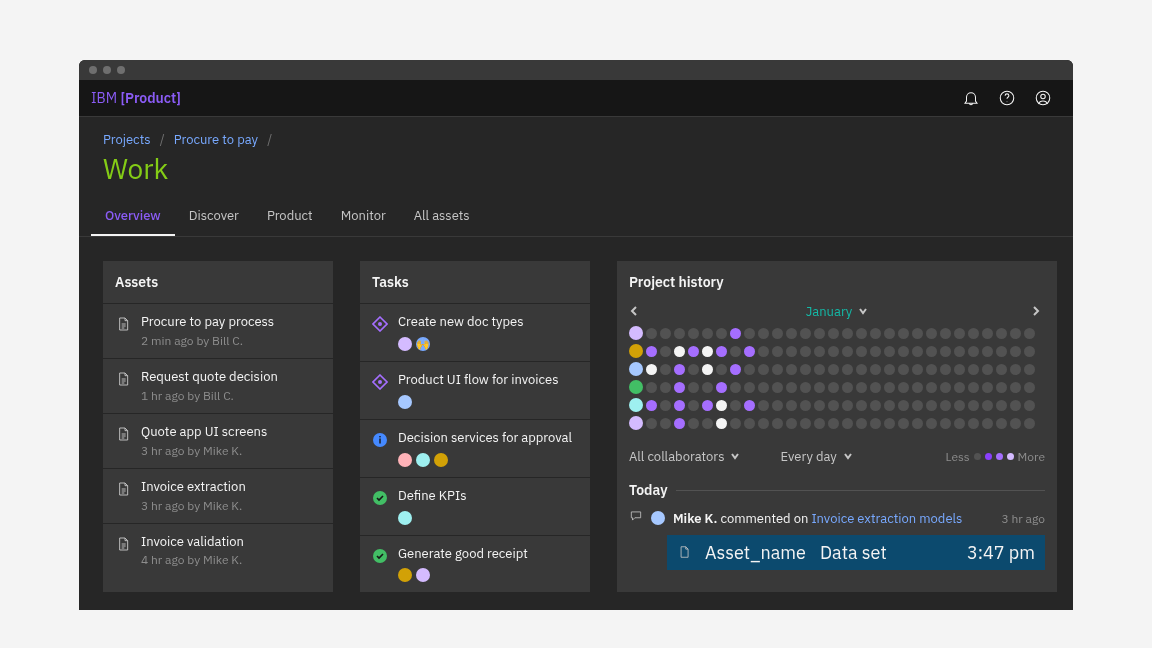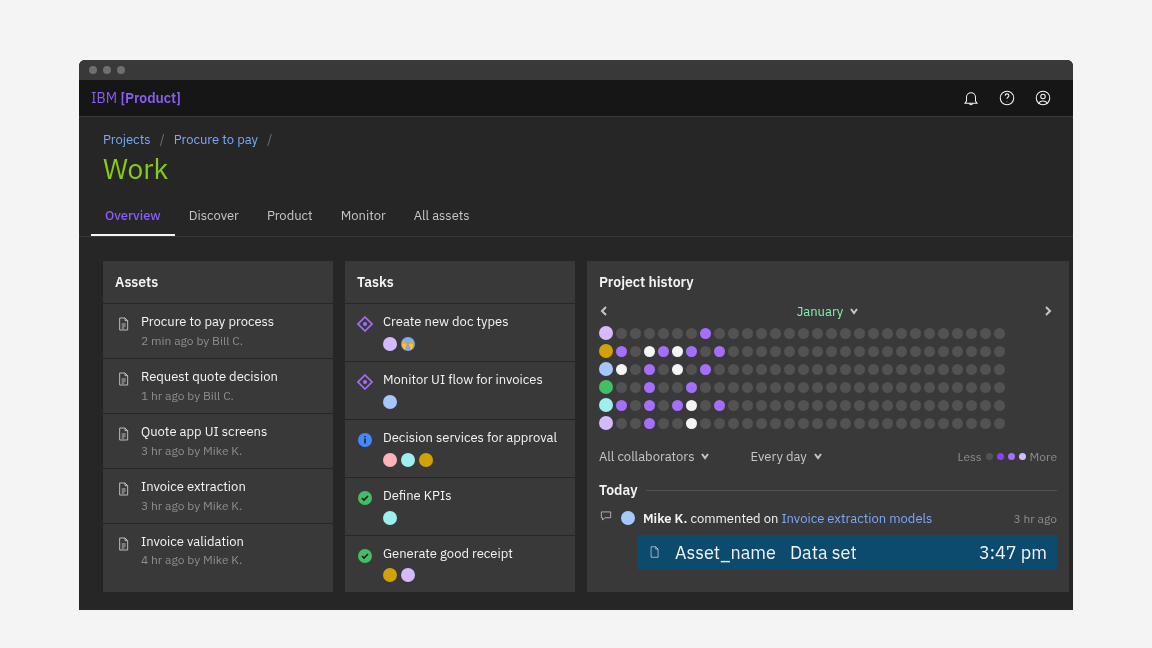--- a/index.html
+++ b/index.html
@@ -68,22 +68,22 @@
     color: #c6c6c6;
     cursor: pointer;
   }
   .tab.active {
     color: #8b5cf6;
     border-bottom: 2px solid #f4f4f4;
     font-weight: 500;
   }
   .panels {
     display: flex;
-    gap: 12px;
-    padding: 24px 4px 0 24px;
+    gap: 27px;
+    padding: 24px 16px 0 24px;
   }
   .panel {
     background: #393939;
     border-radius: 0;
   }
   .panel.assets { width: 230px; flex-shrink:0;}
   .panel.tasks  { width: 230px; flex-shrink:0;}
   .panel.history{ flex: 1; min-width: 0;}
   .panel-head {
     padding: 12px 12px;
@@ -117,21 +117,21 @@
   .avatar.a5{background:#d2a106;}
 
   .task-icon svg{width:16px;height:16px;}
   .dot-purple{ fill:#a56eff; }
   .dot-blue{ fill:#4589ff; }
   .dot-green{ fill:#42be65; }
 
   
   .hist-sub {
     display:flex; align-items:center; padding: 0 12px;
-    gap:6px; font-size:13px; color:#86efac;
+    gap:6px; font-size:13px; color:#14b8a6;
   }
   .hist-sub .nav { width:14px; color:#c6c6c6;}
   .hist-sub .month { flex:1; text-align:center; display:flex; gap:6px; align-items:center; justify-content:center;}
   .hist-grid { padding: 6px 12px 4px 12px; }
   .hist-row { display:flex; align-items:center; gap:3px; margin-bottom:4px;}
   .hist-row .rav { width:14px; height:14px; border-radius:50%; background:#78a9ff; flex-shrink:0;}
   .hist-row .rav.p{background:#d4bbff;} .hist-row .rav.o{background:#d2a106;}
   .hist-row .rav.b{background:#a6c8ff;} .hist-row .rav.g{background:#42be65;}
   .hist-row .rav.t{background:#9ef0f0;}
   .cell { width:11px; height:11px; border-radius:50%; background:#525252; flex-shrink:0;}
@@ -303,21 +303,21 @@
                   <span class="emoji">🙌</span>
                 </div>
     </div>
             </div>
             <div class="listitem">
               <span class="icon task-icon"><svg viewBox="0 0 16 16">
                   <polygon points="8,1 15,8 8,15 1,8" fill="none" stroke="#a56eff" stroke-width="1.6"></polygon>
                   <circle cx="8" cy="8" r="2" class="dot-purple"></circle>
                 </svg></span>
     <div style="flex:1">
-      <div class="title">Monitor UI flow for invoices</div>
+      <div class="title">Product UI flow for invoices</div>
       <div class="avatar-row">
                   <span class="avatar a2"></span>
                 </div>
     </div>
             </div>
             <div class="listitem">
               <span class="icon task-icon"><svg viewBox="0 0 16 16">
                   <circle cx="8" cy="8" r="7" class="dot-blue"></circle>
                   <rect x="7.3" y="6.5" width="1.4" height="5" fill="#161616"></rect>
                   <rect x="7.3" y="4" width="1.4" height="1.4" fill="#161616"></rect>

